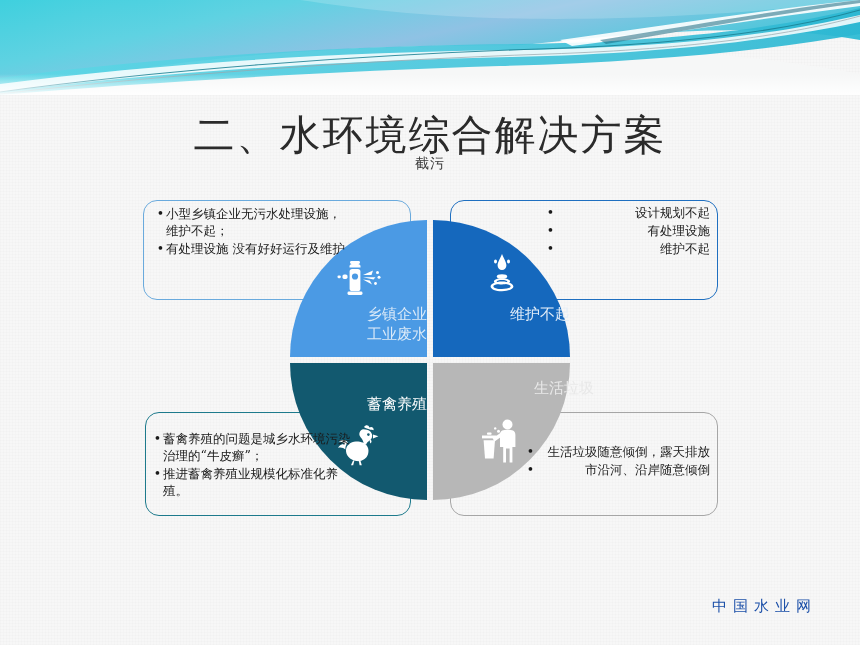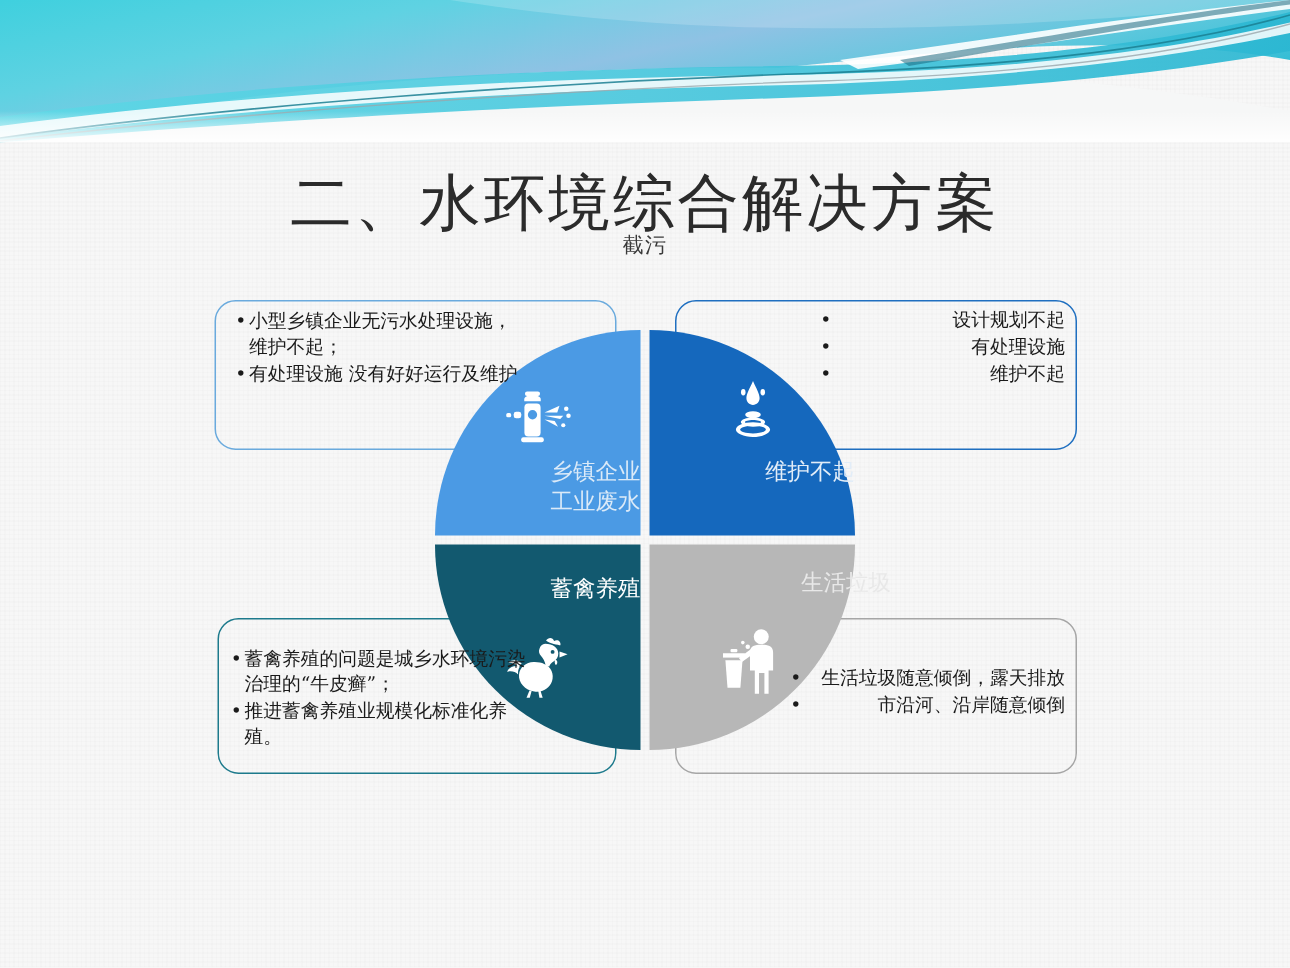--- a/index.html
+++ b/index.html
@@ -72,21 +72,21 @@
   .q-bl{left:0;top:143px;border-radius:0 0 0 137px;background:#12596f;}
   .q-br{left:143px;top:143px;border-radius:0 0 137px 0;background:#b7b7b7;}
 
   .qlabel{
     position:absolute;width:137px;text-align:right;
     font-family:"DejaVu Serif","Liberation Serif",serif;
     font-size:15px;line-height:20px;color:#ffffff;
   }
   .lbl-tl{left:0;top:84px;color:#dbeaf8;}
   .lbl-tr{left:143px;top:84px;color:#e2edf8;}
-  .lbl-bl{left:0;top:162px;color:#ffffff;}
+  .lbl-bl{left:0;top:174px;color:#ffffff;}
   .lbl-br{left:143px;top:158px;color:#e8e8e8;padding-left:24px;}
 
   .qicon{position:absolute;width:137px;text-align:center;}
   .ic-tl{left:0;top:38px;}
   .ic-tr{left:143px;top:32px;}
   .ic-bl{left:0;top:204px;}
   .ic-br{left:143px;top:198px;}
 
   
   .logo{position:absolute;left:712px;top:596px;z-index:7;}
@@ -292,17 +292,18 @@
       <span class="dot">•</span>
       <span class="txt">生活垃圾随意倾倒，露天排放</span>
     </div>
     <div class="bul">
       <span class="dot">•</span>
       <span class="txt">市沿河、沿岸随意倾倒</span>
     </div>
   </div>
 
   <div class="logo">
+    <div class="logo-bot">中国水业网</div>
   </div>
 
 </div>
 
 <div class="texture"></div>
 
 </body></html>

